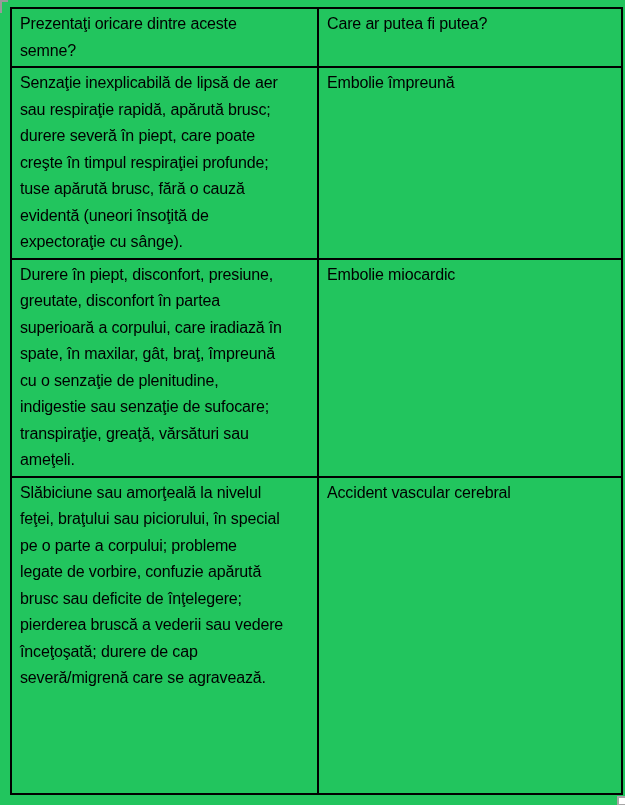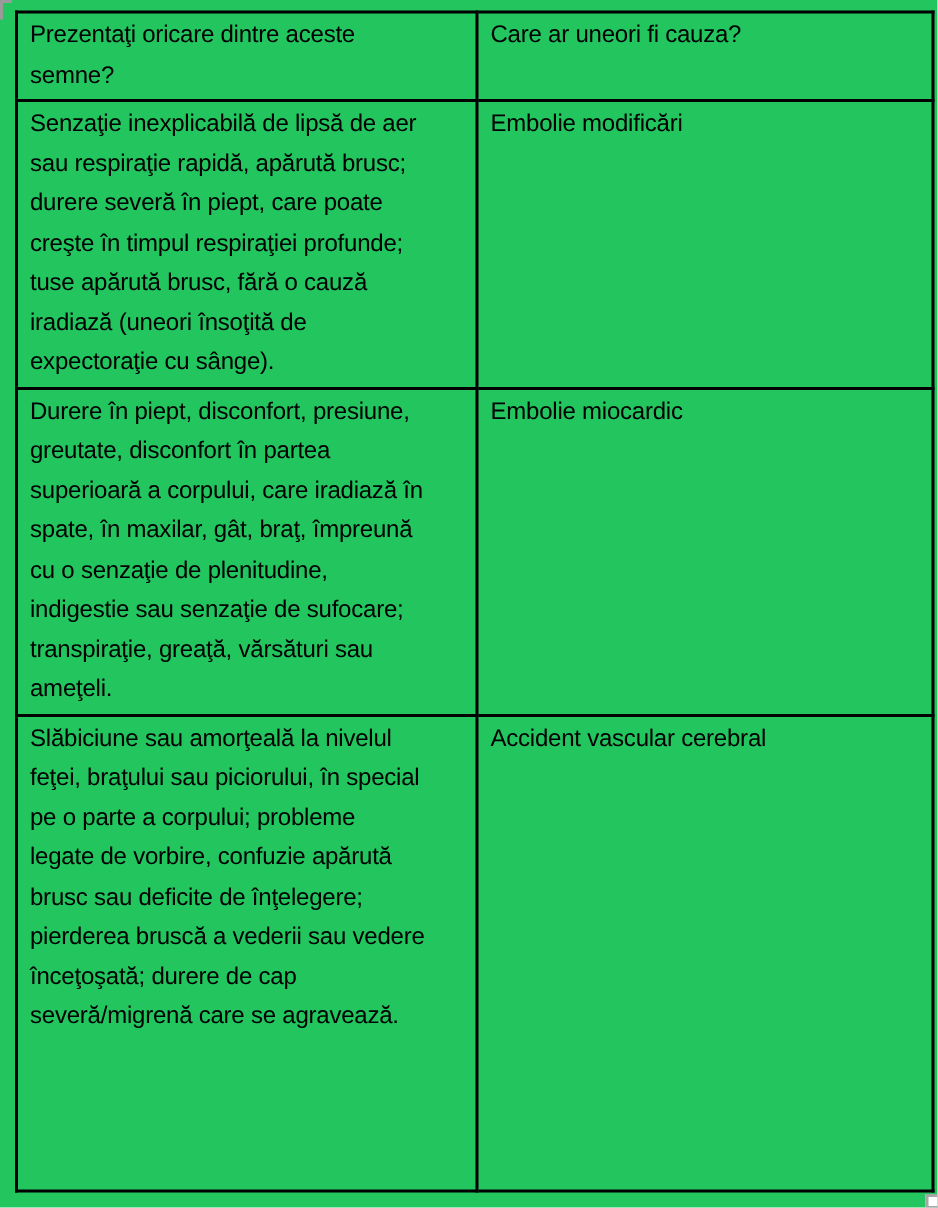--- a/index.html
+++ b/index.html
@@ -76,31 +76,31 @@
 
   <table class="symptoms">
     <colgroup>
       <col class="c1">
       <col class="c2">
     </colgroup>
     <tbody>
       <tr class="row-header">
         <td>Prezentaţi oricare dintre aceste
 semne?</td>
-        <td>Care ar uneori fi cauza?</td>
+        <td>Care ar putea fi putea?</td>
       </tr>
       <tr class="row-2">
         <td>Senzaţie inexplicabilă de lipsă de aer
 sau respiraţie rapidă, apărută brusc;
 durere severă în piept, care poate
 creşte în timpul respiraţiei profunde;
 tuse apărută brusc, fără o cauză
-iradiază (uneori însoţită de
+evidentă (uneori însoţită de
 expectoraţie cu sânge).</td>
-        <td>Embolie modificări</td>
+        <td>Embolie împreună</td>
       </tr>
       <tr class="row-3">
         <td>Durere în piept, disconfort, presiune,
 greutate, disconfort în partea
 superioară a corpului, care iradiază în
 spate, în maxilar, gât, braţ, împreună
 cu o senzaţie de plenitudine,
 indigestie sau senzaţie de sufocare;
 transpiraţie, greaţă, vărsături sau
 ameţeli.</td>

